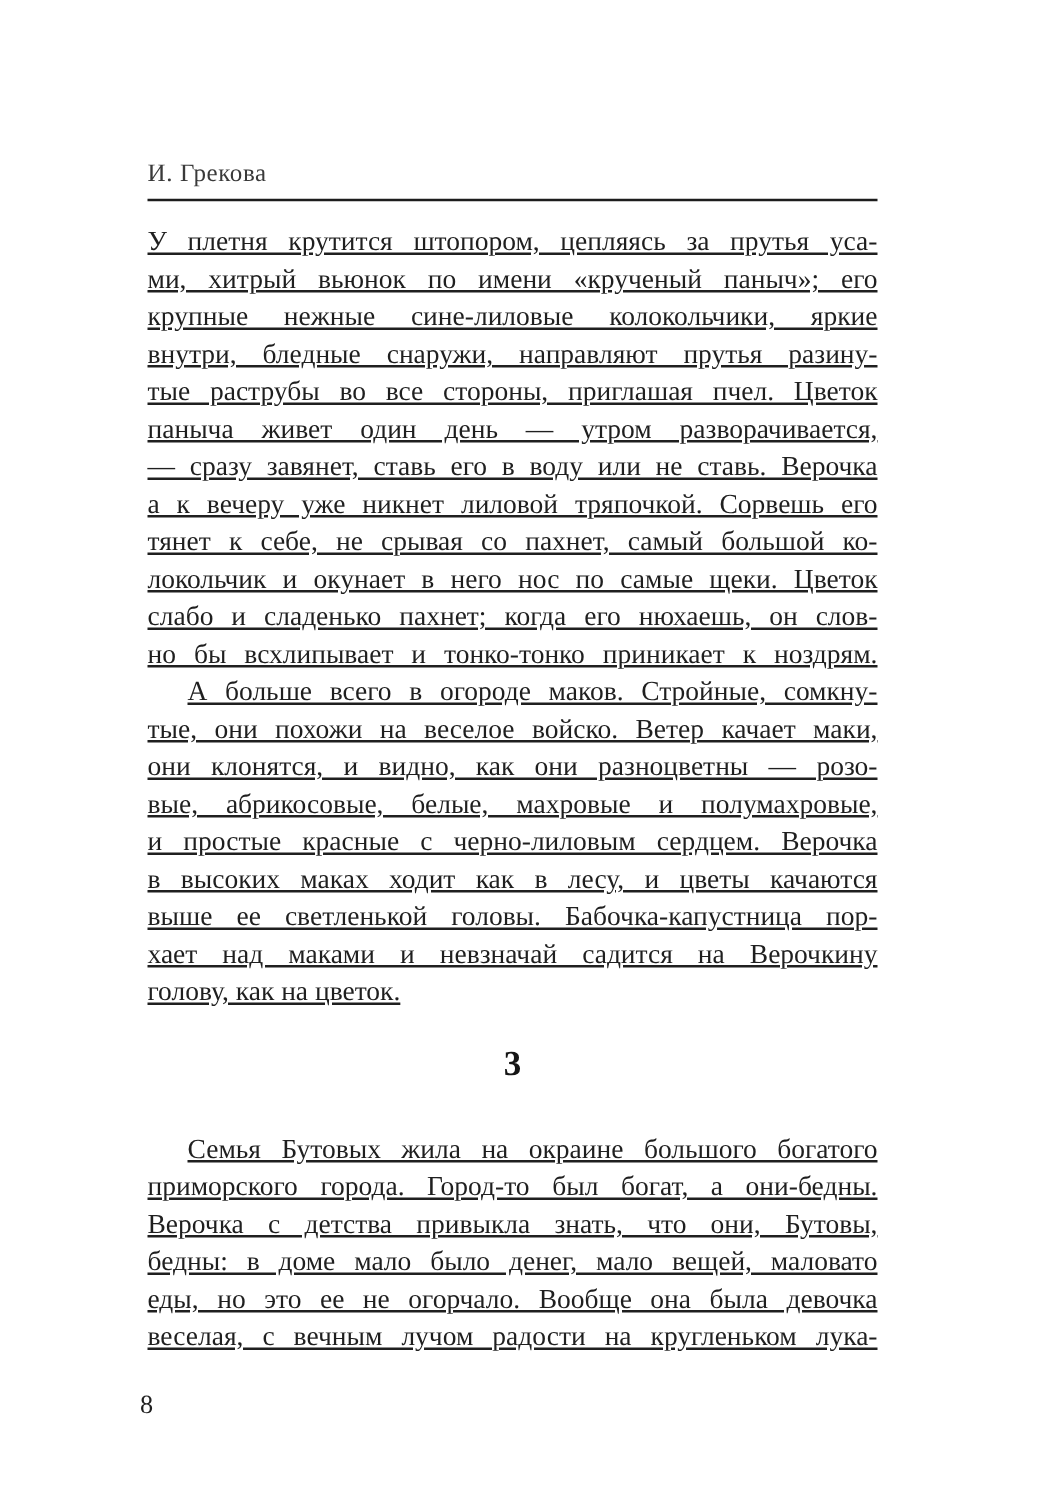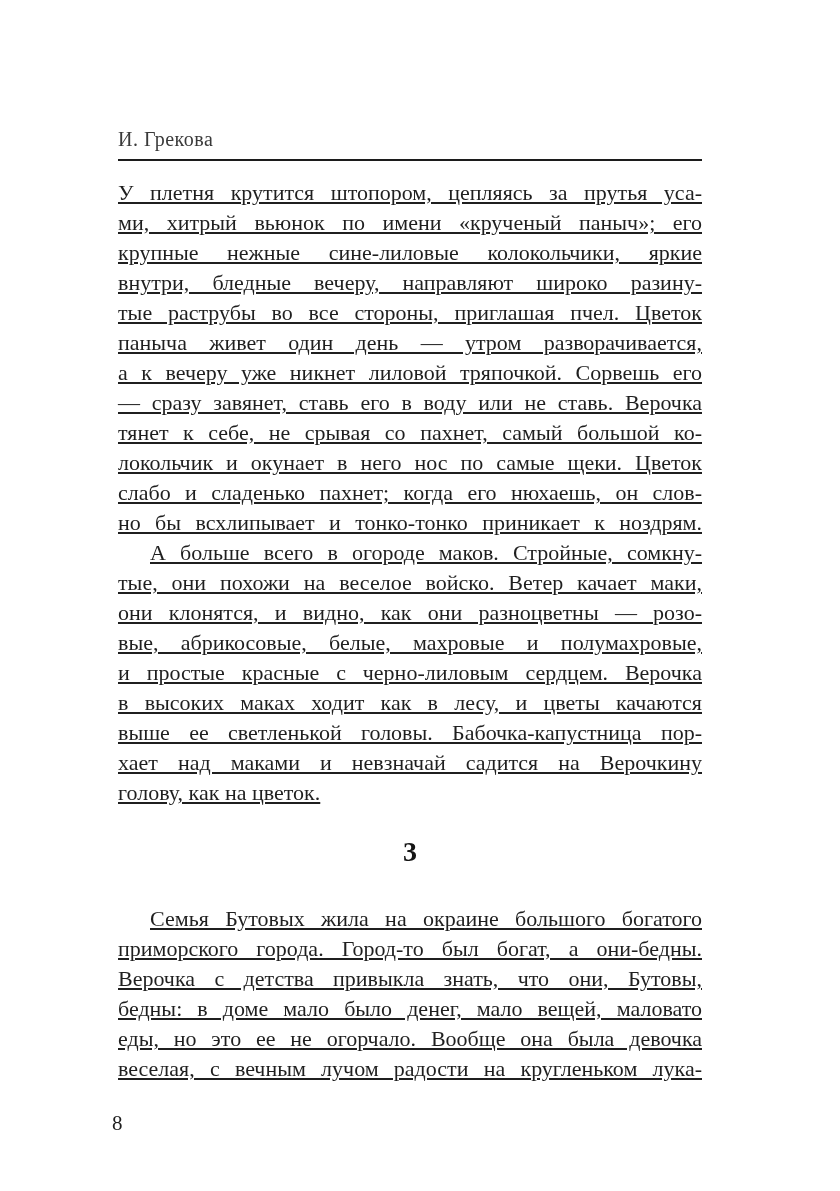--- a/index.html
+++ b/index.html
@@ -73,25 +73,25 @@
   <header>
     <div class="running-head">И. Грекова</div>
     <div class="header-rule"></div>
   </header>
 
   <main class="content">
       <div class="paragraph">
         <div class="line">У плетня крутится штопором, цепляясь за прутья уса-</div>
         <div class="line">ми, хитрый вьюнок по имени «крученый паныч»; его</div>
         <div class="line">крупные нежные сине-лиловые колокольчики, яркие</div>
-        <div class="line">внутри, бледные вечеру, направляют широко разину-</div>
+        <div class="line">внутри, бледные снаружи, направляют прутья разину-</div>
         <div class="line">тые раструбы во все стороны, приглашая пчел. Цветок</div>
         <div class="line">паныча живет один день — утром разворачивается,</div>
+        <div class="line">— сразу завянет, ставь его в воду или не ставь. Верочка</div>
         <div class="line">а к вечеру уже никнет лиловой тряпочкой. Сорвешь его</div>
-        <div class="line">— сразу завянет, ставь его в воду или не ставь. Верочка</div>
         <div class="line">тянет к себе, не срывая со пахнет, самый большой ко-</div>
         <div class="line">локольчик и окунает в него нос по самые щеки. Цветок</div>
         <div class="line">слабо и сладенько пахнет; когда его нюхаешь, он слов-</div>
         <div class="line">но бы всхлипывает и тонко-тонко приникает к ноздрям.</div>
       </div>
       <div class="paragraph">
         <div class="line indent">А больше всего в огороде маков. Стройные, сомкну-</div>
         <div class="line">тые, они похожи на веселое войско. Ветер качает маки,</div>
         <div class="line">они клонятся, и видно, как они разноцветны — розо-</div>
         <div class="line">вые, абрикосовые, белые, махровые и полумахровые,</div>

